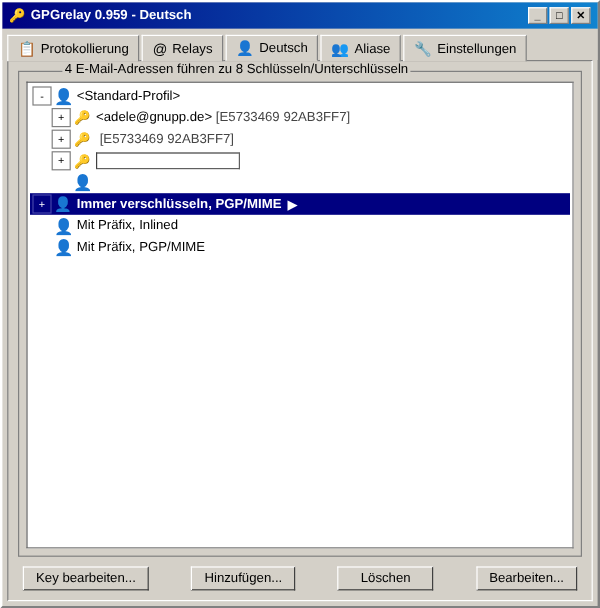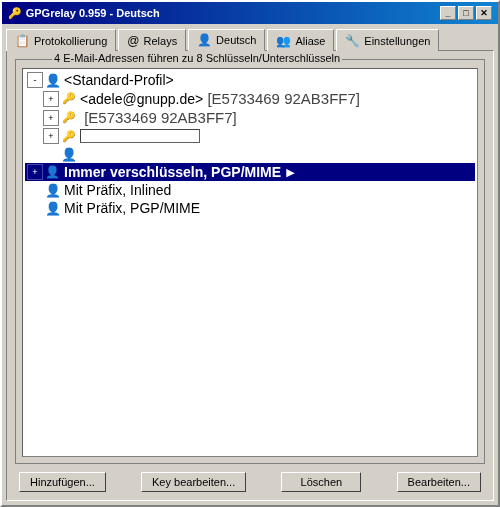--- a/index.html
+++ b/index.html
@@ -185,27 +185,27 @@
       height: 16px;
       margin-right: 3px;
       display: inline-flex;
       align-items: center;
       justify-content: center;
       flex-shrink: 0;
       font-size: 12px;
     }
 
     .item-text {
-      font-size: 14px;
+      font-size: 11px;
     }
 
     .indent1 { margin-left: 16px; }
 
     .key-text {
-      font-size: 15px;
+      font-size: 11px;
       color: #444;
     }
 
     .selected .key-text {
       color: #aaddff;
     }
 
     .arrow-text {
       font-size: 11px;
       margin: 0 2px;
@@ -349,19 +349,19 @@
         <div class="tree-item">
           <span class="tree-expand-placeholder"></span>
           <span class="tree-icon icon-profile">👤</span>
           <span class="item-text">Mit Präfix, PGP/MIME</span>
         </div>
 
       </div>
     </div>
 
     <div class="buttons-row">
+      <button class="win-btn">Key bearbeiten...</button>
       <button class="win-btn">Hinzufügen...</button>
-      <button class="win-btn">Key bearbeiten...</button>
       <button class="win-btn">Löschen</button>
       <button class="win-btn">Bearbeiten...</button>
     </div>
   </div>
 </div>
 
 </body></html>

